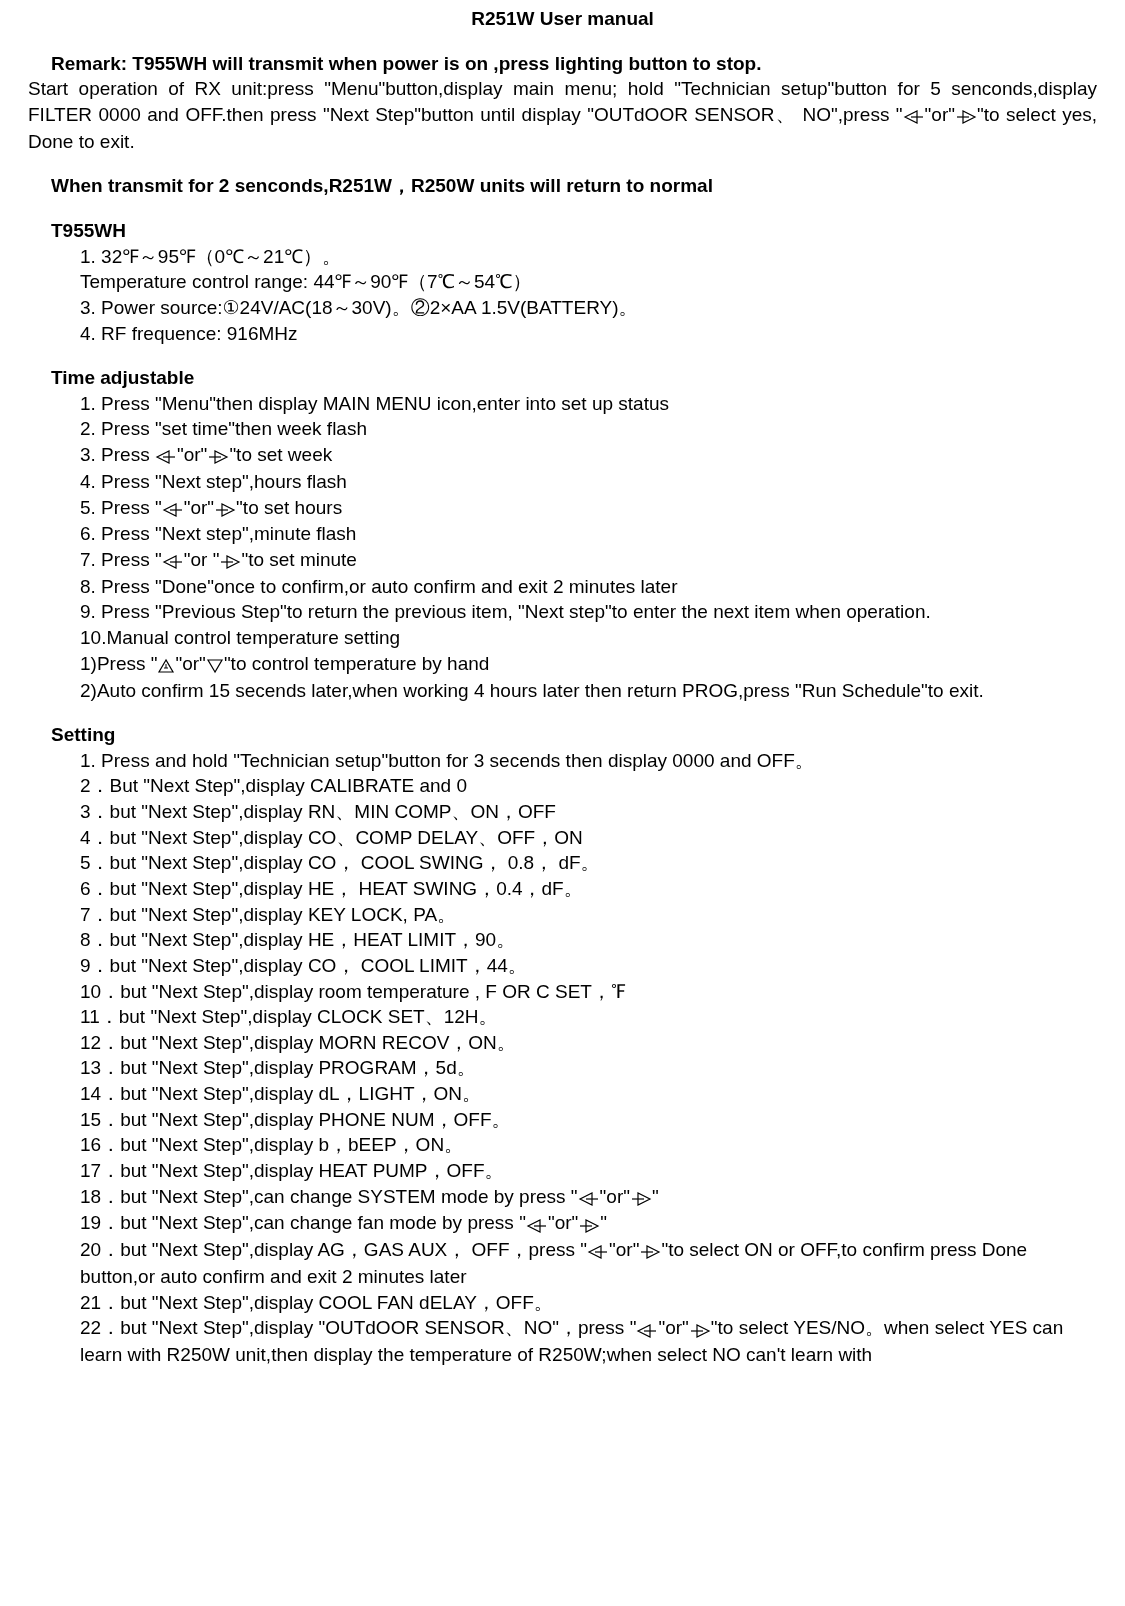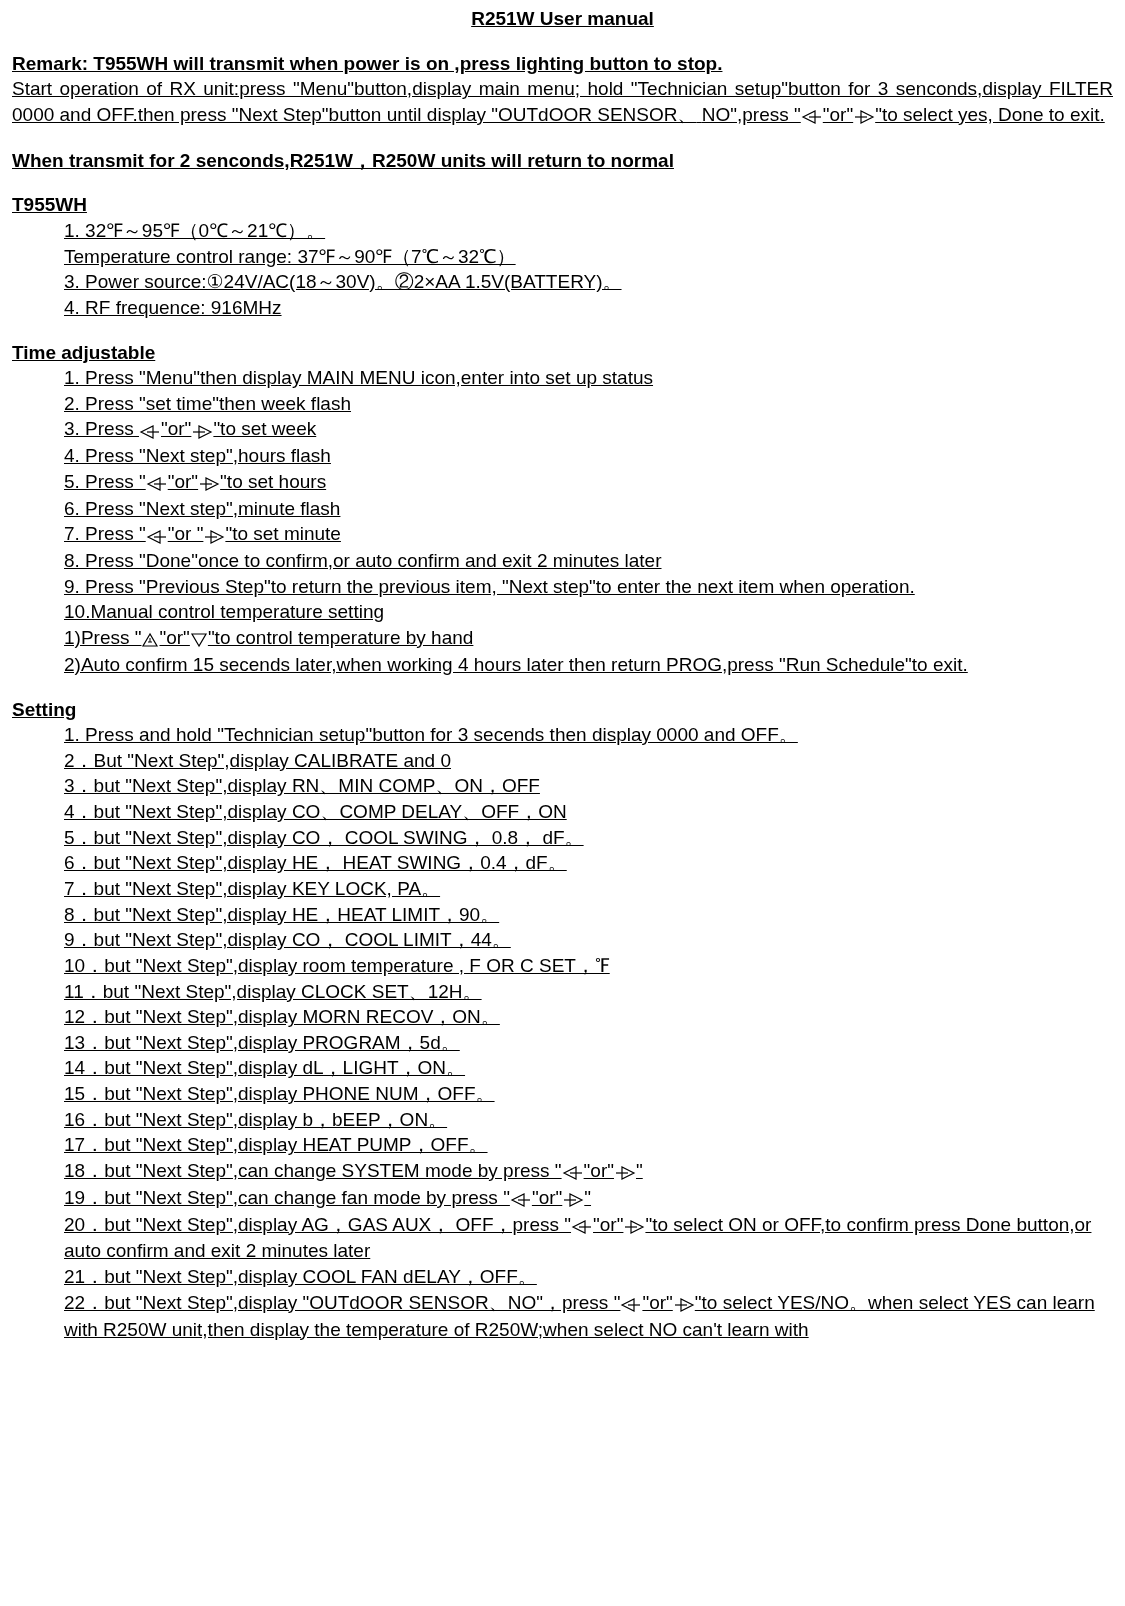--- a/index.html
+++ b/index.html
@@ -1,57 +1,57 @@
 <!DOCTYPE html>
 <html><head>
 <meta charset="utf-8">
 <style>
   html,body{margin:0;padding:0;background:#fff;color:#000;font-family:Arial,Helvetica,sans-serif;}
-  .page{width:1125px;min-height:1606px;padding:6px 12px;box-sizing:border-box;font-size:19px;line-height:1.35;text-decoration:underline;}
+  .page{width:1125px;min-height:1606px;padding:6px 28px;box-sizing:border-box;font-size:19px;line-height:1.35;}
   .center{text-align:center;font-weight:bold;}
-  .bold{font-weight:bold;}
+  .bold{font-weight:bold;margin-left:23px;}
   p{margin:0;}
   .justify{text-align:justify;text-justify:inter-word;}
   .indent{padding-left:52px;}
   .indent2{padding-left:30px;}
   .gapline{height:19px;}
   .icon{display:inline-block;vertical-align:middle;}
   svg{display:inline-block;vertical-align:middle;}
 </style>
 </head>
 <body>
 
 <div class="page">
 
   <p class="center">R251W User manual</p>
   <div class="gapline"></div>
 
   <p class="bold">Remark: T955WH will transmit when power is on ,press lighting button to stop.</p>
 
   <p class="justify">
-    <span>Start  operation  of  RX  unit:press  "Menu"button,display  main  menu;  hold  "Technician  setup"button  for  3 senconds,display  FILTER    0000   and  OFF.then  press  "Next  Step"button  until  display  "OUTdOOR  SENSOR、</span>
+    <span>Start  operation  of  RX  unit:press  "Menu"button,display  main  menu;  hold  "Technician  setup"button  for  5 senconds,display  FILTER    0000   and  OFF.then  press  "Next  Step"button  until  display  "OUTdOOR  SENSOR、</span>
     <span>NO",press "</span><span class="icon"><svg width="22" height="16">
           <polygon points="2,8 14,2 14,14" fill="none" stroke="#000" stroke-width="1.2"></polygon>
           <line x1="14" y1="8" x2="20" y2="8" stroke="#000" stroke-width="1.2"></line>
           <line x1="8" y1="8" x2="14" y2="8" stroke="#000" stroke-width="1.2"></line>
         </svg></span><span>"or"</span><span class="icon"><svg width="22" height="16">
           <polygon points="20,8 8,2 8,14" fill="none" stroke="#000" stroke-width="1.2"></polygon>
           <line x1="2" y1="8" x2="8" y2="8" stroke="#000" stroke-width="1.2"></line>
           <line x1="8" y1="8" x2="14" y2="8" stroke="#000" stroke-width="1.2"></line>
         </svg></span><span>"to select yes, Done to exit.</span>
   </p>
 
   <div class="gapline"></div>
   <p class="bold">When transmit for 2 senconds,R251W，R250W units  will return to normal</p>
   <div class="gapline"></div>
 
   <p class="bold">T955WH</p>
 
   <p class="indent">1. 32℉～95℉（0℃～21℃）。</p>
-  <p class="indent">Temperature control range: 37℉～90℉（7℃～32℃）</p>
+  <p class="indent">Temperature control range: 44℉～90℉（7℃～54℃）</p>
   <p class="indent">3. Power source:①24V/AC(18～30V)。②2×AA 1.5V(BATTERY)。</p>
   <p class="indent">4. RF frequence: 916MHz</p>
 
   <div class="gapline"></div>
   <p class="bold">Time adjustable</p>
 
   <p class="indent">1. Press "Menu"then display MAIN MENU icon,enter into set up status</p>
   <p class="indent">2. Press   "set time"then week flash</p>
   <p class="indent">
     <span>3. Press  </span><span class="icon"><svg width="22" height="16">

